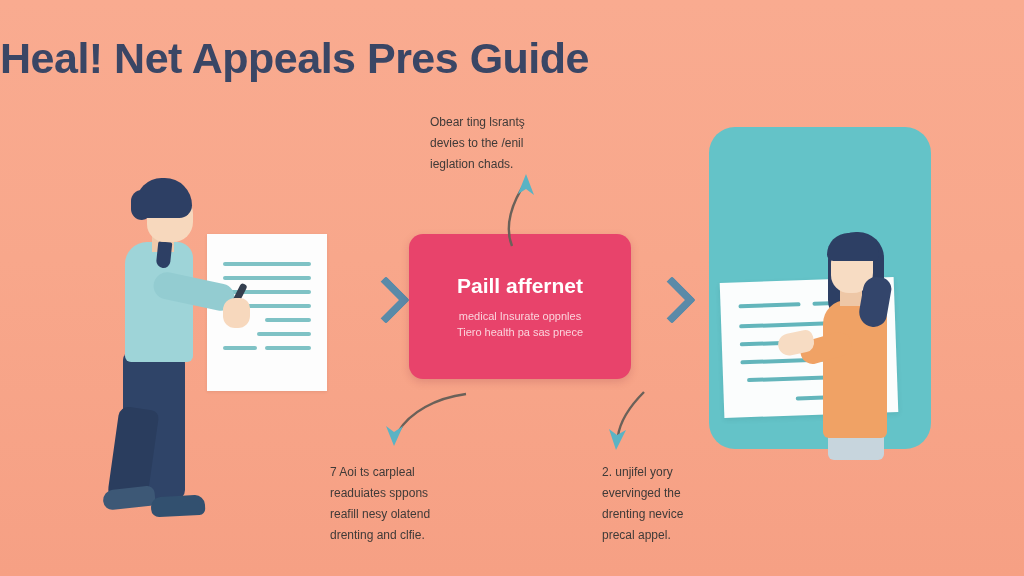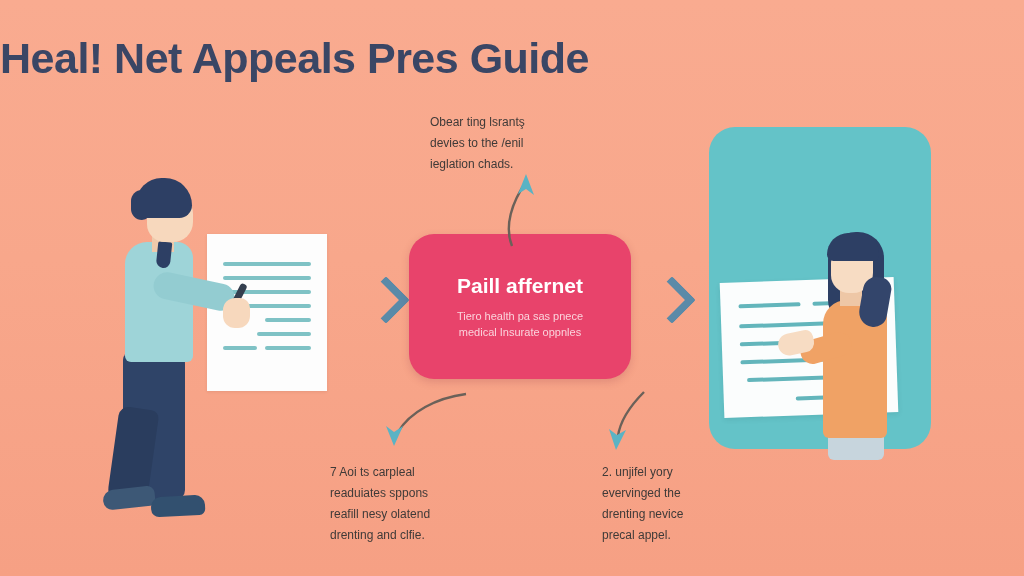--- a/index.html
+++ b/index.html
@@ -185,21 +185,21 @@
   }
 
   
   .card {
     position: absolute;
     left: 409px;
     top: 234px;
     width: 222px;
     height: 145px;
     background: #e8436b;
-    border-radius: 25px;
+    border-radius: 14px;
     box-shadow: 0 3px 8px rgba(120,30,55,0.18);
     display: flex;
     flex-direction: column;
     align-items: center;
     justify-content: center;
   }
   .card-title {
     font-size: 21px;
     font-weight: bold;
     color: #ffffff;
@@ -388,22 +388,22 @@
     <div class="p-arm"></div>
     <div class="p-pen"></div>
     <div class="p-hand"></div>
   </div>
 
   <div class="chev c1"></div>
   <div class="chev c2"></div>
 
   <div class="card">
     <div class="card-title">Paill affernet</div>
+    <div class="card-sub">medical Insurate oppnles</div>
     <div class="card-sub">Tiero health pa sas pnece</div>
-    <div class="card-sub">medical Insurate oppnles</div>
   </div>
 
   <div class="right-panel"></div>
   <div class="doc-right">
     <div class="ln" style="left:18px; top:22px; width:62px;"></div>
     <div class="ln" style="left:92px; top:22px; width:30px;"></div>
     <div class="ln" style="left:18px; top:42px; width:120px;"></div>
     <div class="ln" style="left:18px; top:60px; width:120px;"></div>
     <div class="ln" style="left:18px; top:78px; width:120px;"></div>
     <div class="ln" style="left:24px; top:96px; width:110px;"></div>

